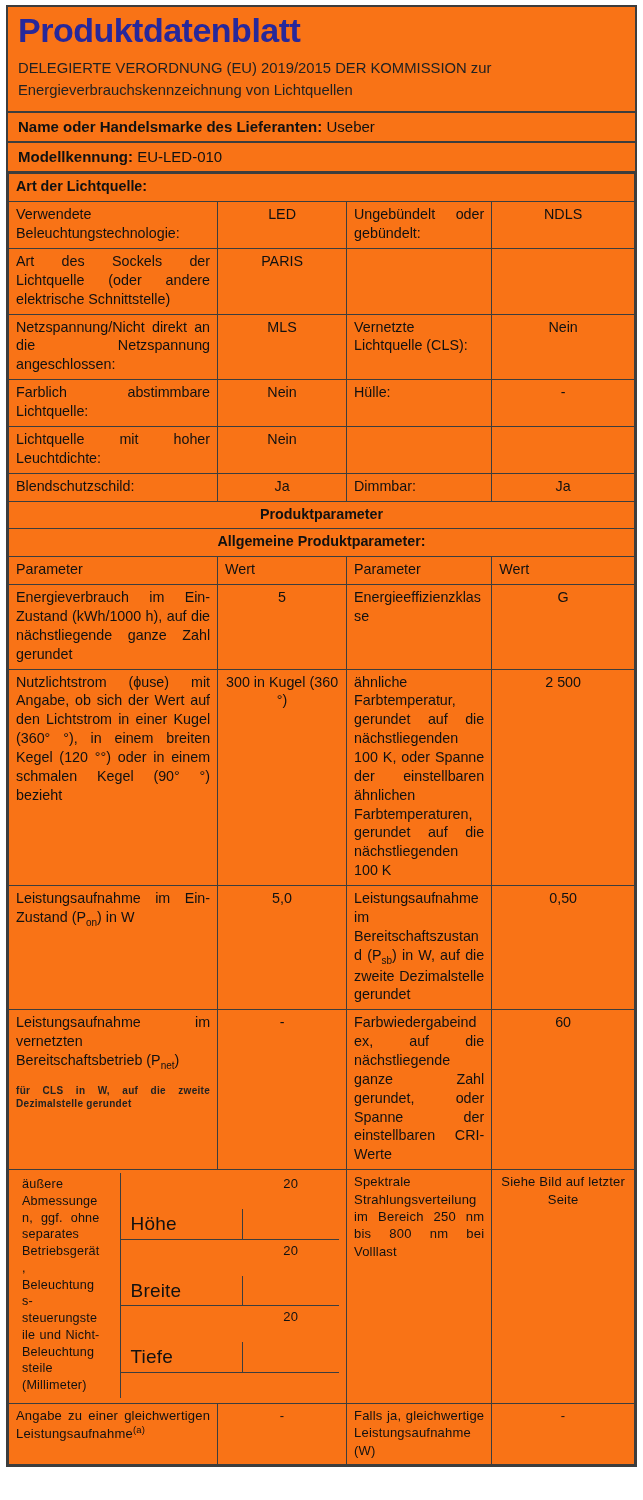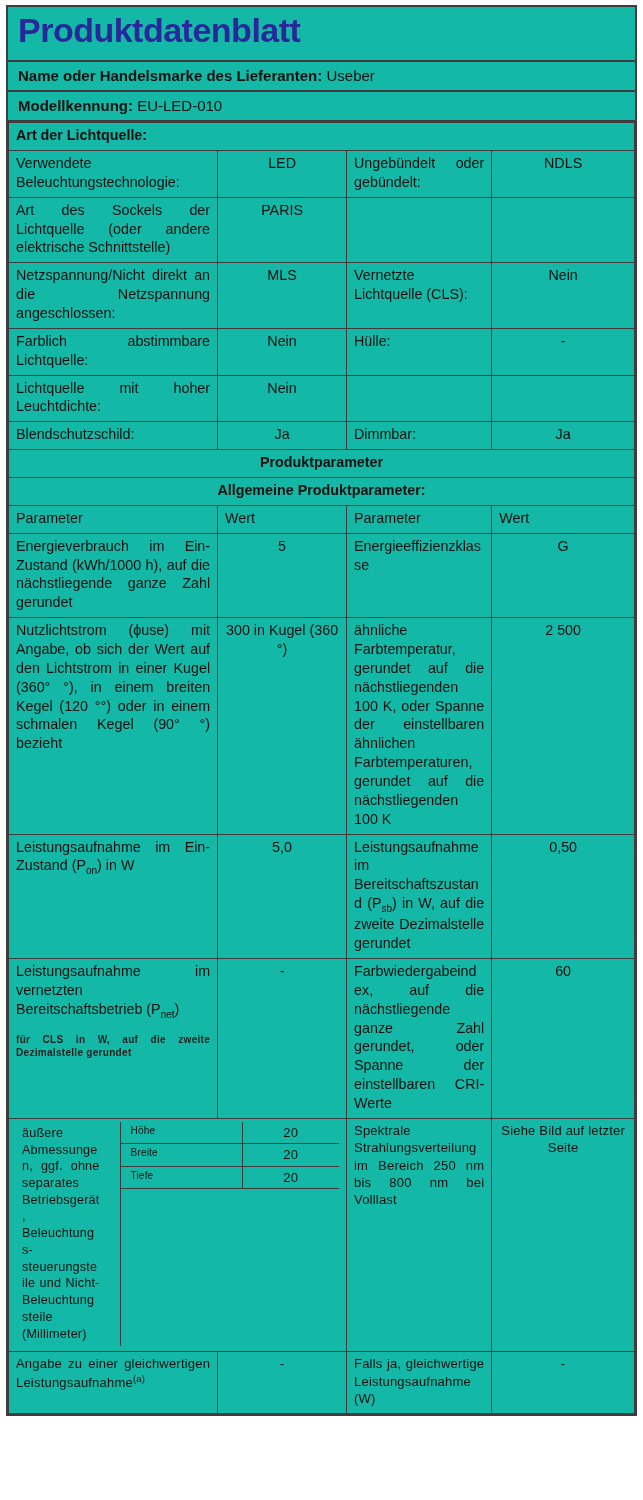--- a/index.html
+++ b/index.html
@@ -1,18 +1,18 @@
 <!DOCTYPE html>
 <html><head>
 <meta charset="utf-8">
 <style>
   html,body{margin:0;padding:0;background:#fff;}
   body{width:643px;font-family:"Liberation Sans",sans-serif;color:#111;}
   .page{padding:5px 6px 4px 6px;}
-  .block{border:2px solid #3d3d3d;background:#14b8a6;}
+  .block{border:2px solid #3d3d3d;background:#f97316;}
   .stack > .block{margin-top:-2px;}
   .stack > .block:first-child{margin-top:0;}
 
   
   .title-block{padding:4px 10px 10px 10px;}
   .doc-title{font-size:34px;font-weight:bold;color:#28289a;letter-spacing:-0.5px;line-height:1.15;}
   .subtitle{margin-top:7px;font-size:14.8px;color:#222;line-height:1.5;}
 
   
   .info-row{padding:5px 10px 6px 10px;font-size:15px;}
@@ -31,31 +31,35 @@
   .cell-small{font-size:12.4px;letter-spacing:0.3px;}
   sub{font-size:10px;}
   sup{font-size:9.5px;}
 
   
   td.dims-td{padding:0;}
   .dims-wrap{display:flex;align-items:stretch;min-height:158px;}
   .dims-label{width:24%;border-right:1px solid #3d3d3d;padding:3px 20px 4px 6px;font-size:12.6px;letter-spacing:0.2px;line-height:1.33;text-align:justify;overflow-wrap:break-word;}
   .dims-rows{flex:1;display:flex;flex-direction:column;}
   .dims-row{display:flex;border-bottom:1px solid #3d3d3d;}
-  .dims-name{width:49%;border-right:1px solid #3d3d3d;padding:2px 4px 2px 10px;font-size:10px;}
+  .dims-name{width:49%;border-right:1px solid #3d3d3d;padding:2px 4px 2px 10px;font-size:19px;margin-top:36px;}
   .dims-val{flex:1;text-align:center;padding:2px 2px;font-size:13px;}
   .dims-filler{flex:1;}
 </style>
 </head>
 <body>
 
 <div class="page stack">
 
   <div class="block title-block">
     <div class="doc-title">Produktdatenblatt</div>
+    <div class="subtitle">
+      <div>DELEGIERTE VERORDNUNG (EU) 2019/2015 DER KOMMISSION zur</div>
+      <div>Energieverbrauchskennzeichnung von Lichtquellen</div>
+    </div>
   </div>
 
   <div class="block info-row">
     <span class="info-label">Name oder Handelsmarke des Lieferanten:</span>
     <span class="info-value">Useber</span>
   </div>
   <div class="block info-row">
     <span class="info-label">Modellkennung:</span>
     <span class="info-value">EU-LED-010</span>
   </div>

